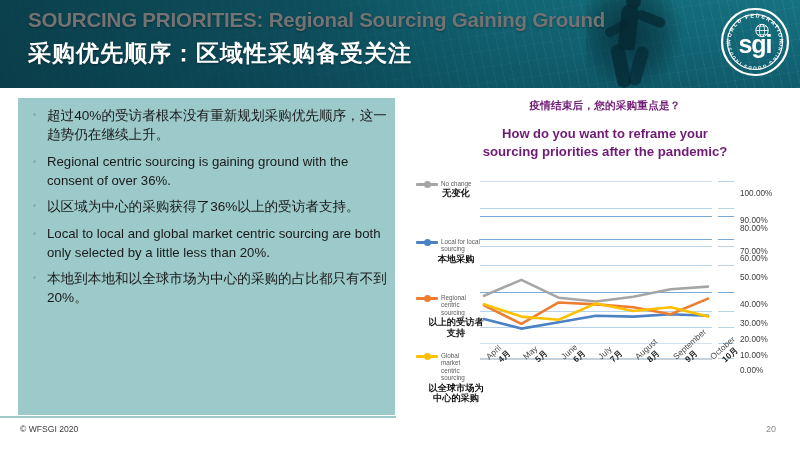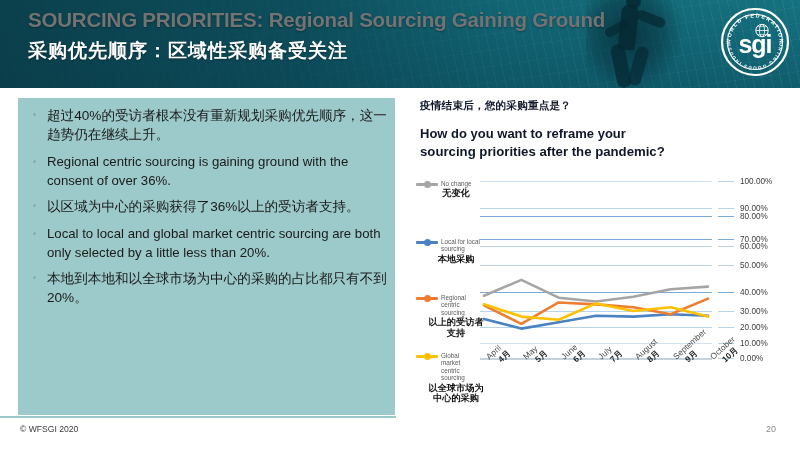--- a/index.html
+++ b/index.html
@@ -43,21 +43,21 @@
   .banner .leg2{position:absolute;left:46px;top:52px;width:13px;height:40px;
     background:rgba(6,40,50,0.66);border-radius:7px;transform:rotate(16deg);}
 
   .title-en{
     position:absolute;left:28px;top:8px;
     color:#737373;font-size:20.5px;font-weight:700;letter-spacing:-0.2px;
     text-shadow:0 1px 2px rgba(0,0,0,.35);white-space:nowrap;
   }
   .title-zh{
     position:absolute;left:28px;top:38px;
-    color:#ffffff;font-size:19px;font-weight:700;letter-spacing:1px;
+    color:#ffffff;font-size:23px;font-weight:700;letter-spacing:1px;
     text-shadow:0 1px 2px rgba(0,0,0,.35);white-space:nowrap;
   }
 
   
   .logo{position:absolute;right:8px;top:5px;width:74px;height:74px;}
   .logo svg{display:block;}
 
   .banner-underline{position:absolute;left:0;top:88px;width:800px;height:3px;background:#ffffff;}
 
   
@@ -65,39 +65,39 @@
     position:absolute;left:18px;top:98px;width:377px;height:317px;
     background:#9cc9c9;
   }
   .bullets{position:absolute;left:10px;top:8px;width:360px;}
   .bul{position:relative;padding-left:19px;margin:0 0 7px 0;
        color:#1a1a1a;font-size:13.2px;line-height:18.6px;font-weight:400;}
   .bul:before{content:"";position:absolute;left:5px;top:7px;width:3px;height:3px;border-radius:50%;
        background:#7fb2b2;}
   .bul.zh{font-size:13.6px;line-height:19px;}
   .bul.gap{margin-top:9px;}
-  .ctitle{position:absolute;left:420px;top:98px;width:370px;text-align:left;
-          color:#0f172a;font-weight:700;}
+  .ctitle{position:absolute;left:420px;top:98px;width:370px;text-align:center;
+          color:#701a75;font-weight:700;}
   .ctitle .zh{font-size:10.6px;line-height:15px;letter-spacing:.2px;}
   .ctitle .en1{font-size:13px;line-height:18px;margin-top:12px;}
   .ctitle .en2{font-size:13.2px;line-height:18px;}
 
   .plot{position:absolute;left:480px;top:178px;width:232px;height:182px;}
   .gridlines{position:absolute;left:0;top:0;width:100%;height:100%;}
   .gl{position:absolute;left:0;width:100%;height:1px;background:#b7d4ea;}
   .gl.strong{background:#7aa9d6;height:1.4px;}
   .gl.faint{background:#cfe0f0;}
   .axisline{position:absolute;left:0;bottom:0;width:100%;height:1px;background:#d0d0d0;}
 
   svg.series{position:absolute;left:0;top:0;overflow:visible;}
 
   
   .ylabs{position:absolute;left:718px;top:170px;width:80px;height:200px;
          font-size:8.2px;color:#3c3c3c;}
-  .ylab{position:absolute;left:22px;white-space:nowrap;}
+  .ylab{position:absolute;left:22px;white-space:nowrap;margin-top:12px;}
   .ytick{position:absolute;left:0;width:16px;height:1px;}
 
   
   .xlabs{position:absolute;left:470px;top:352px;width:270px;height:50px;}
   .xlab{position:absolute;transform:rotate(-42deg);transform-origin:left top;
         font-size:8.4px;color:#4a4a4a;white-space:nowrap;line-height:10px;}
   .xlab b{font-weight:700;color:#1f1f1f;display:block;margin-left:7px;}
 
   
   .legend{position:absolute;left:416px;top:176px;width:64px;height:200px;}

